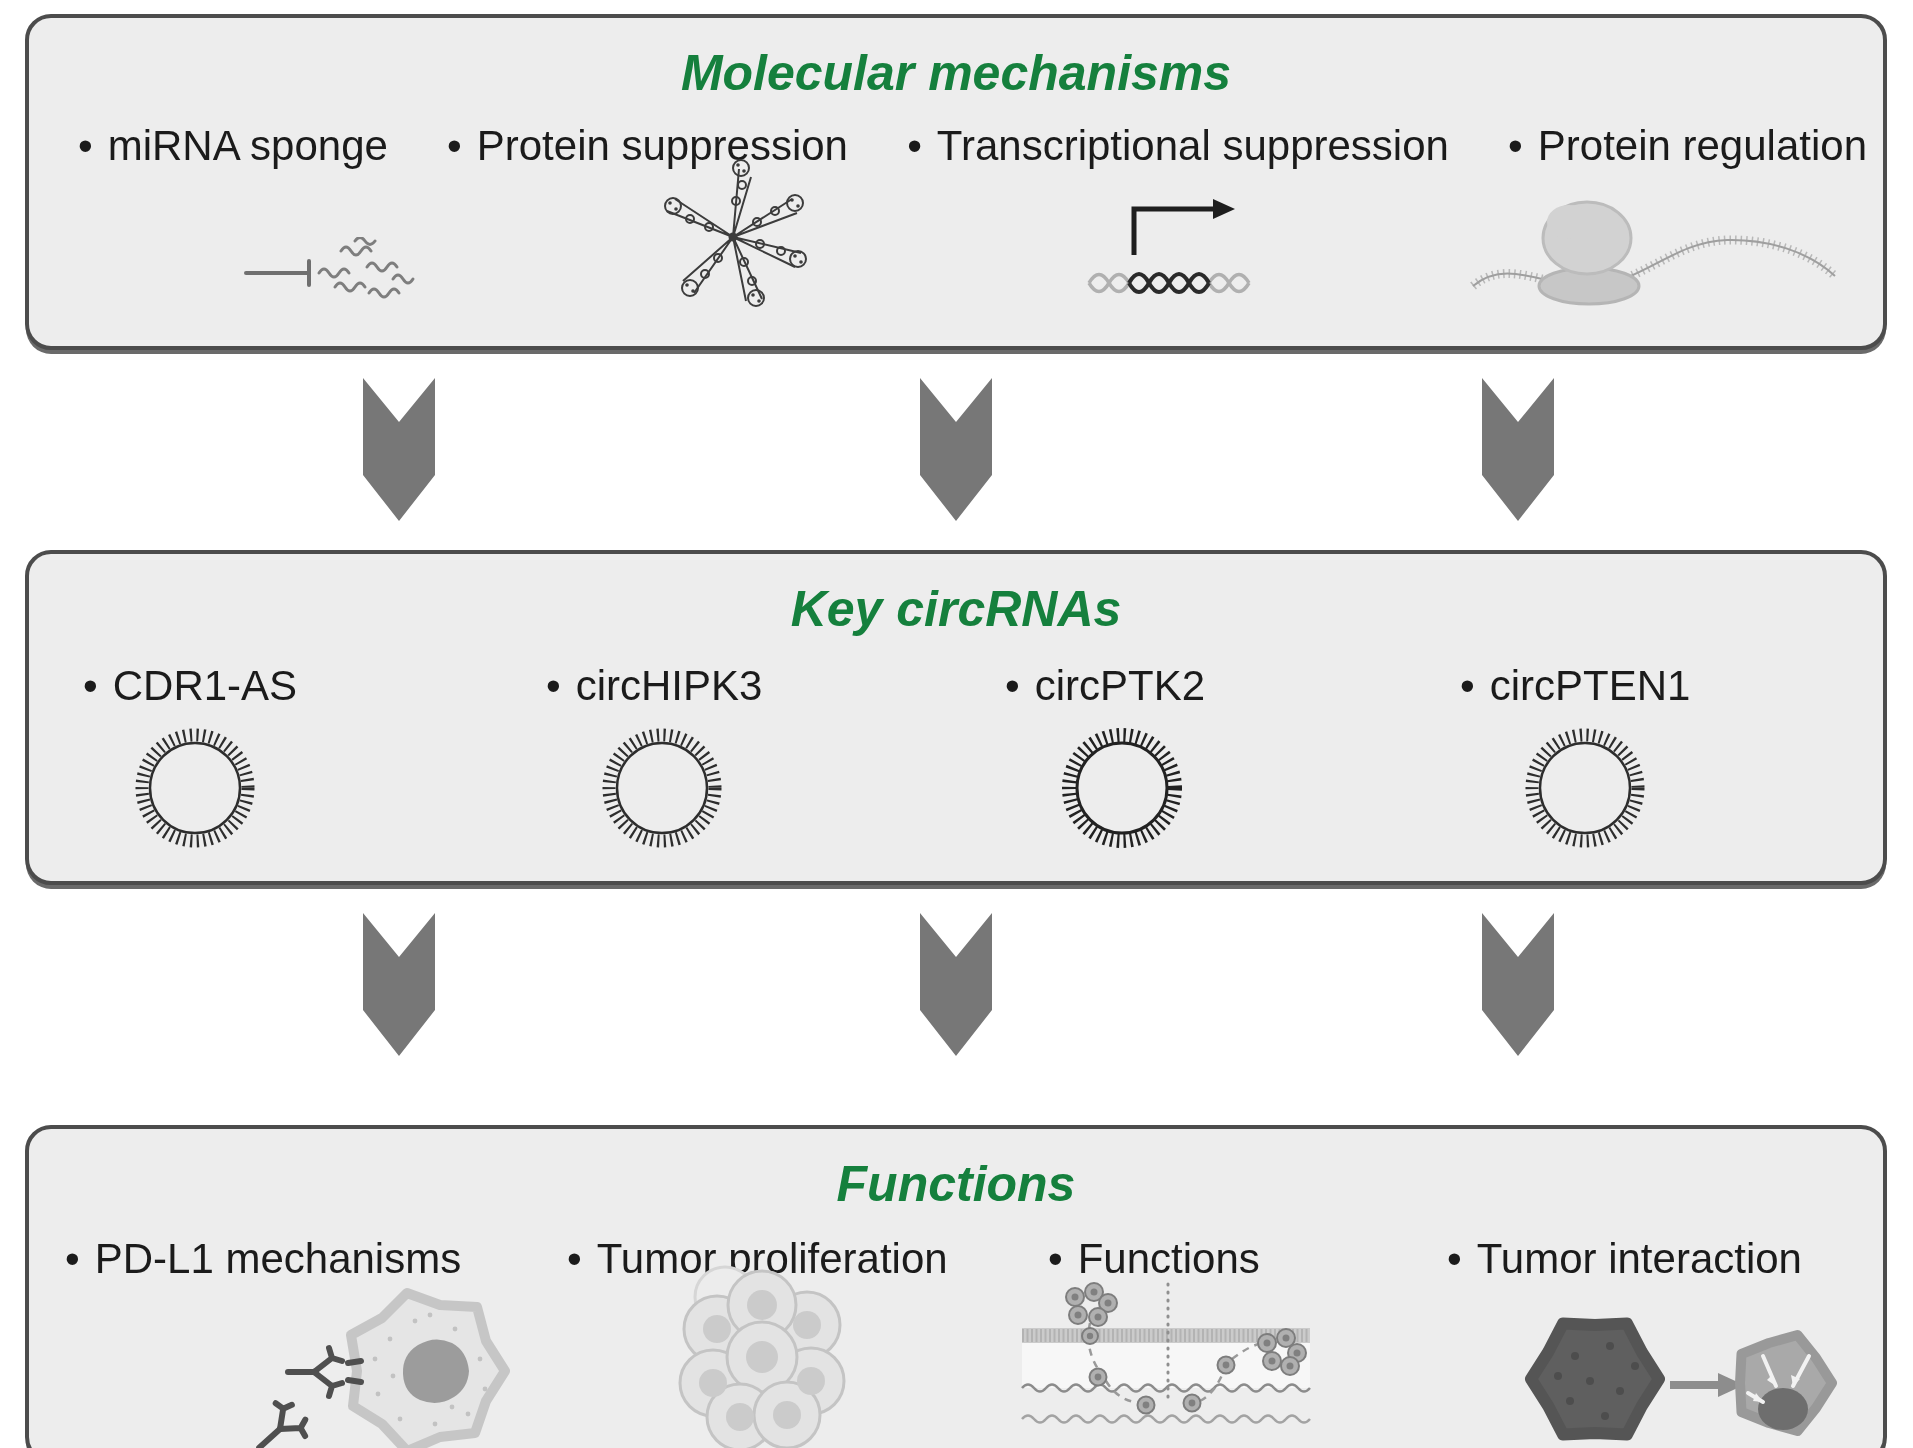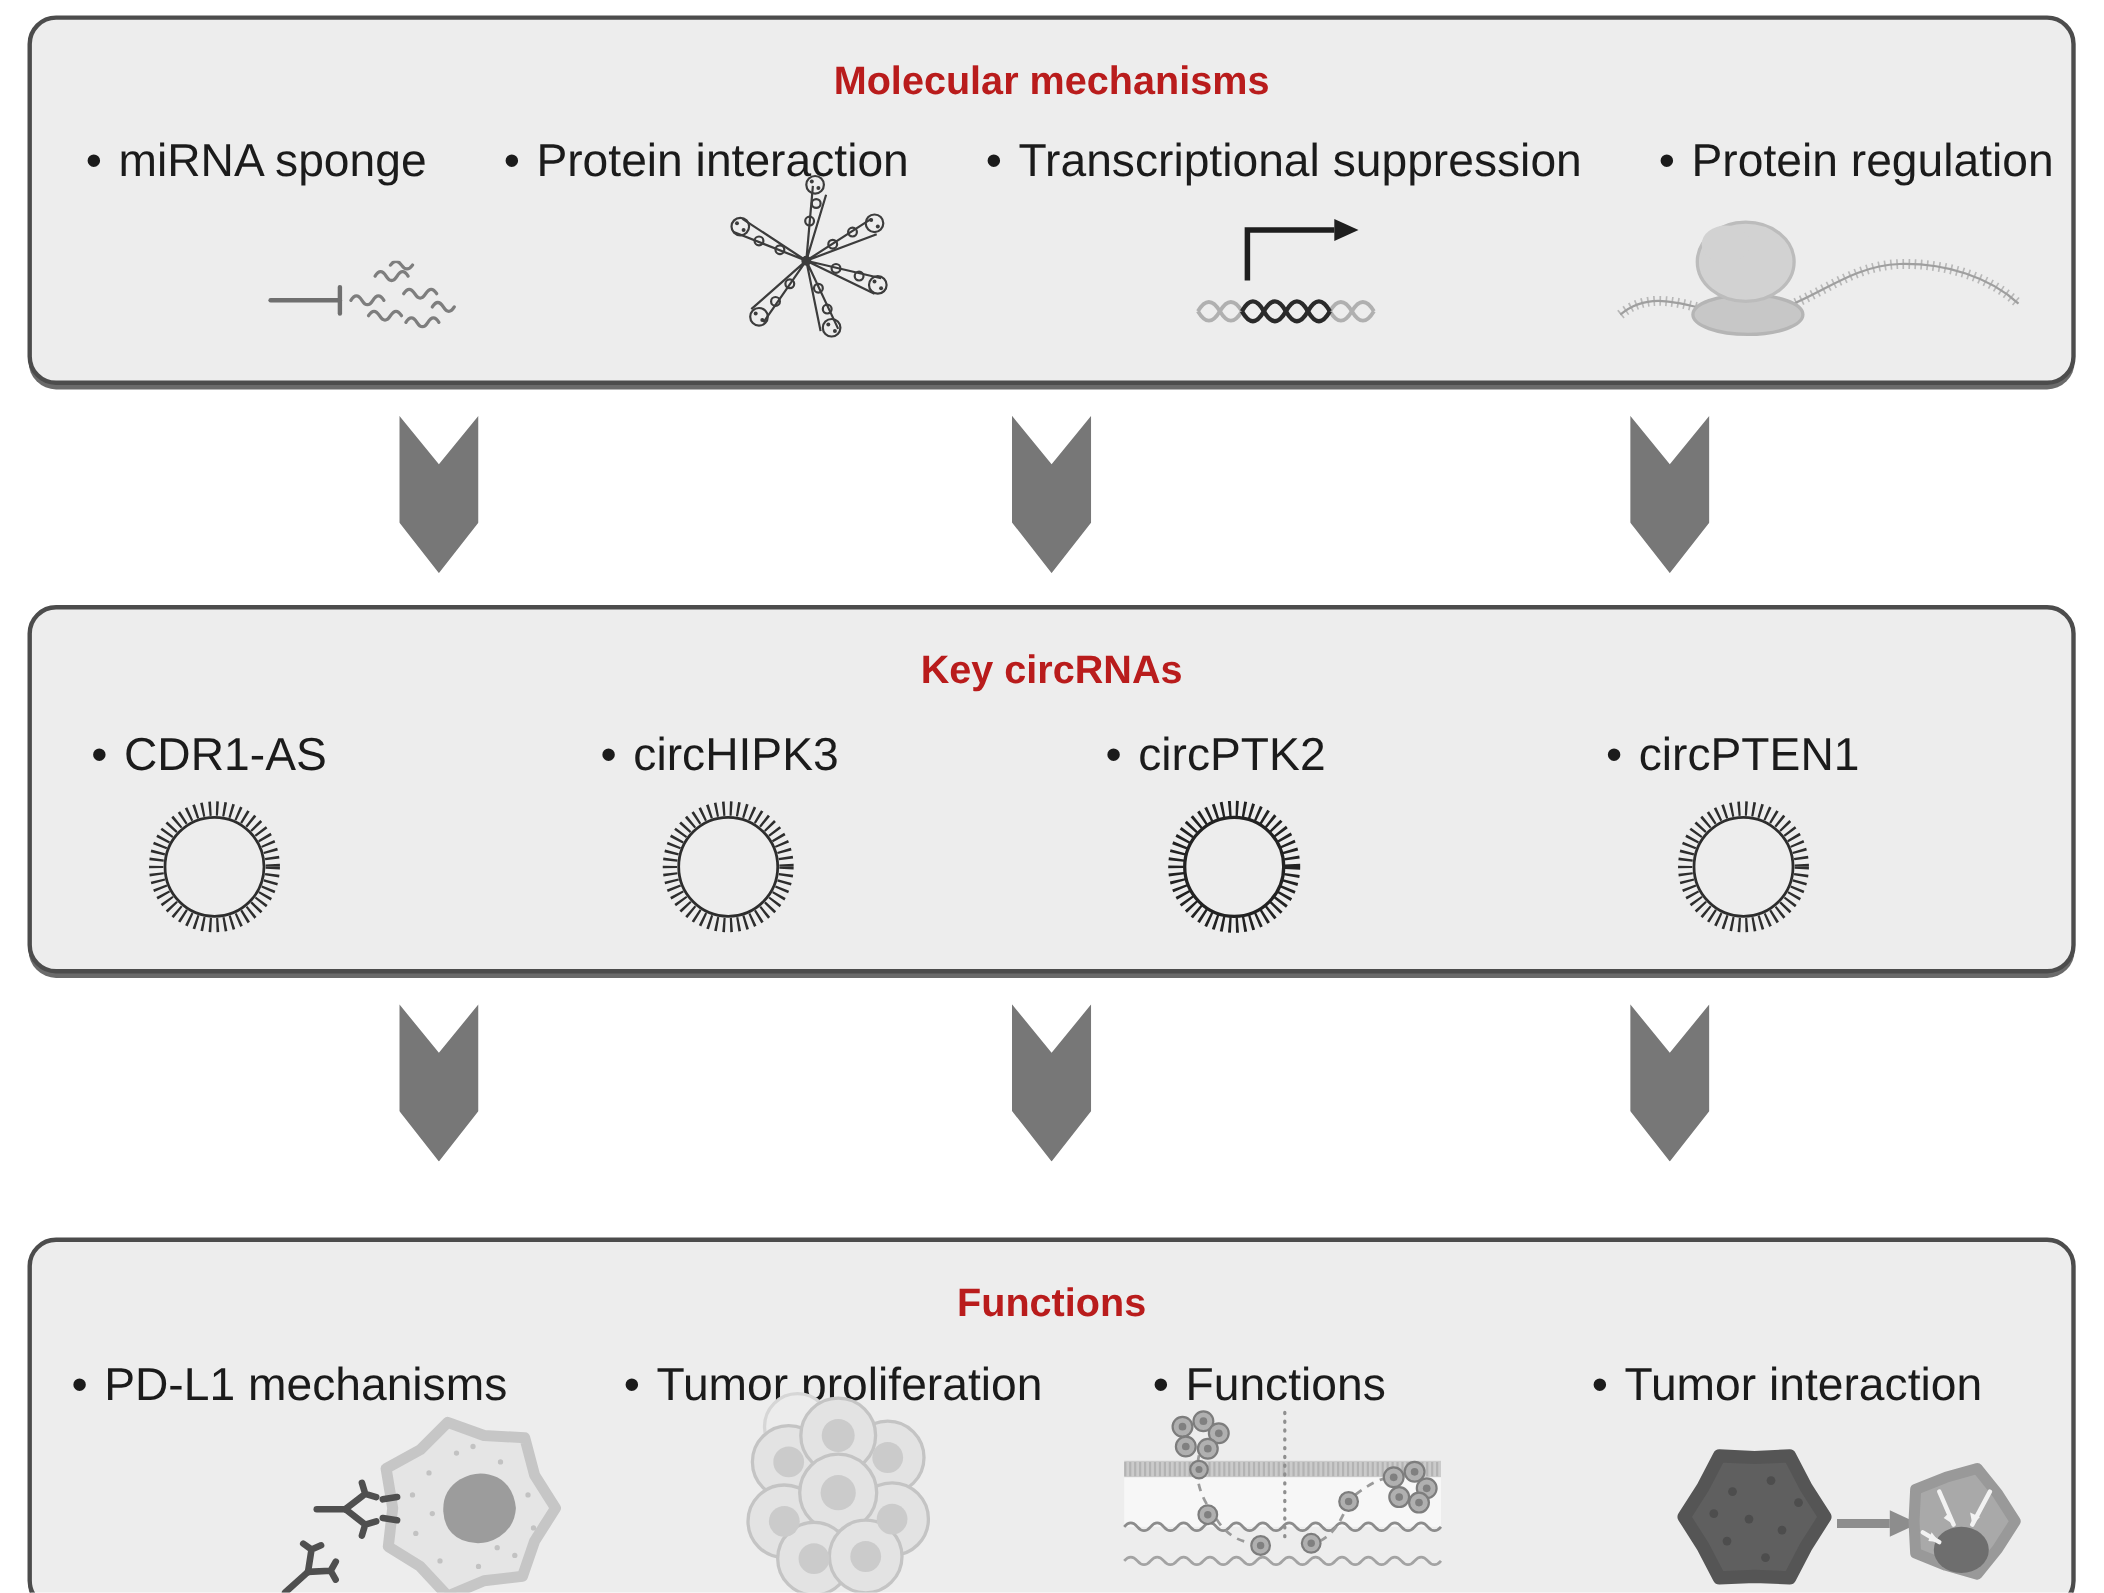--- a/index.html
+++ b/index.html
@@ -11,21 +11,21 @@
     position:absolute; left:25px; width:1854px;
     background:#ededed; border:4px solid #4c4c4c; border-radius:26px;
     box-shadow:0 5px 0 -1px #6a6a6a;
   }
   #panel-mechanisms { top:14px;  height:328px; }
   #panel-circrnas   { top:550px; height:327px; }
   #panel-functions  { top:1125px;height:330px; }
 
   .panel-title {
     margin:26px 0 0 0; text-align:center;
-    font-size:36px; font-weight:bold; color:#b91c1c; line-height:58px;
+    font-size:50px; font-weight:bold; color:#15803d; line-height:58px;font-style:italic;
   }
   .bullet-row {
     position:absolute; top:104px; left:49px; right:16px;
     display:flex; justify-content:space-between;
   }
   .bullet-item { display:flex; align-items:baseline; gap:15px; font-size:42px; white-space:nowrap; }
   .dot { font-size:42px; }
   .abs-bullet {
     position:absolute; display:flex; align-items:baseline; gap:15px;
     font-size:42px; white-space:nowrap;
@@ -41,21 +41,21 @@
   <section class="panel" id="panel-mechanisms">
     <h2 class="panel-title">Molecular mechanisms</h2>
 
     <div class="bullet-row">
       <div class="bullet-item">
         <span class="dot">•</span>
         <span>miRNA sponge</span>
       </div>
       <div class="bullet-item">
         <span class="dot">•</span>
-        <span>Protein interaction</span>
+        <span>Protein suppression</span>
       </div>
       <div class="bullet-item">
         <span class="dot">•</span>
         <span>Transcriptional suppression</span>
       </div>
       <div class="bullet-item">
         <span class="dot">•</span>
         <span>Protein regulation</span>
       </div>
     </div>

